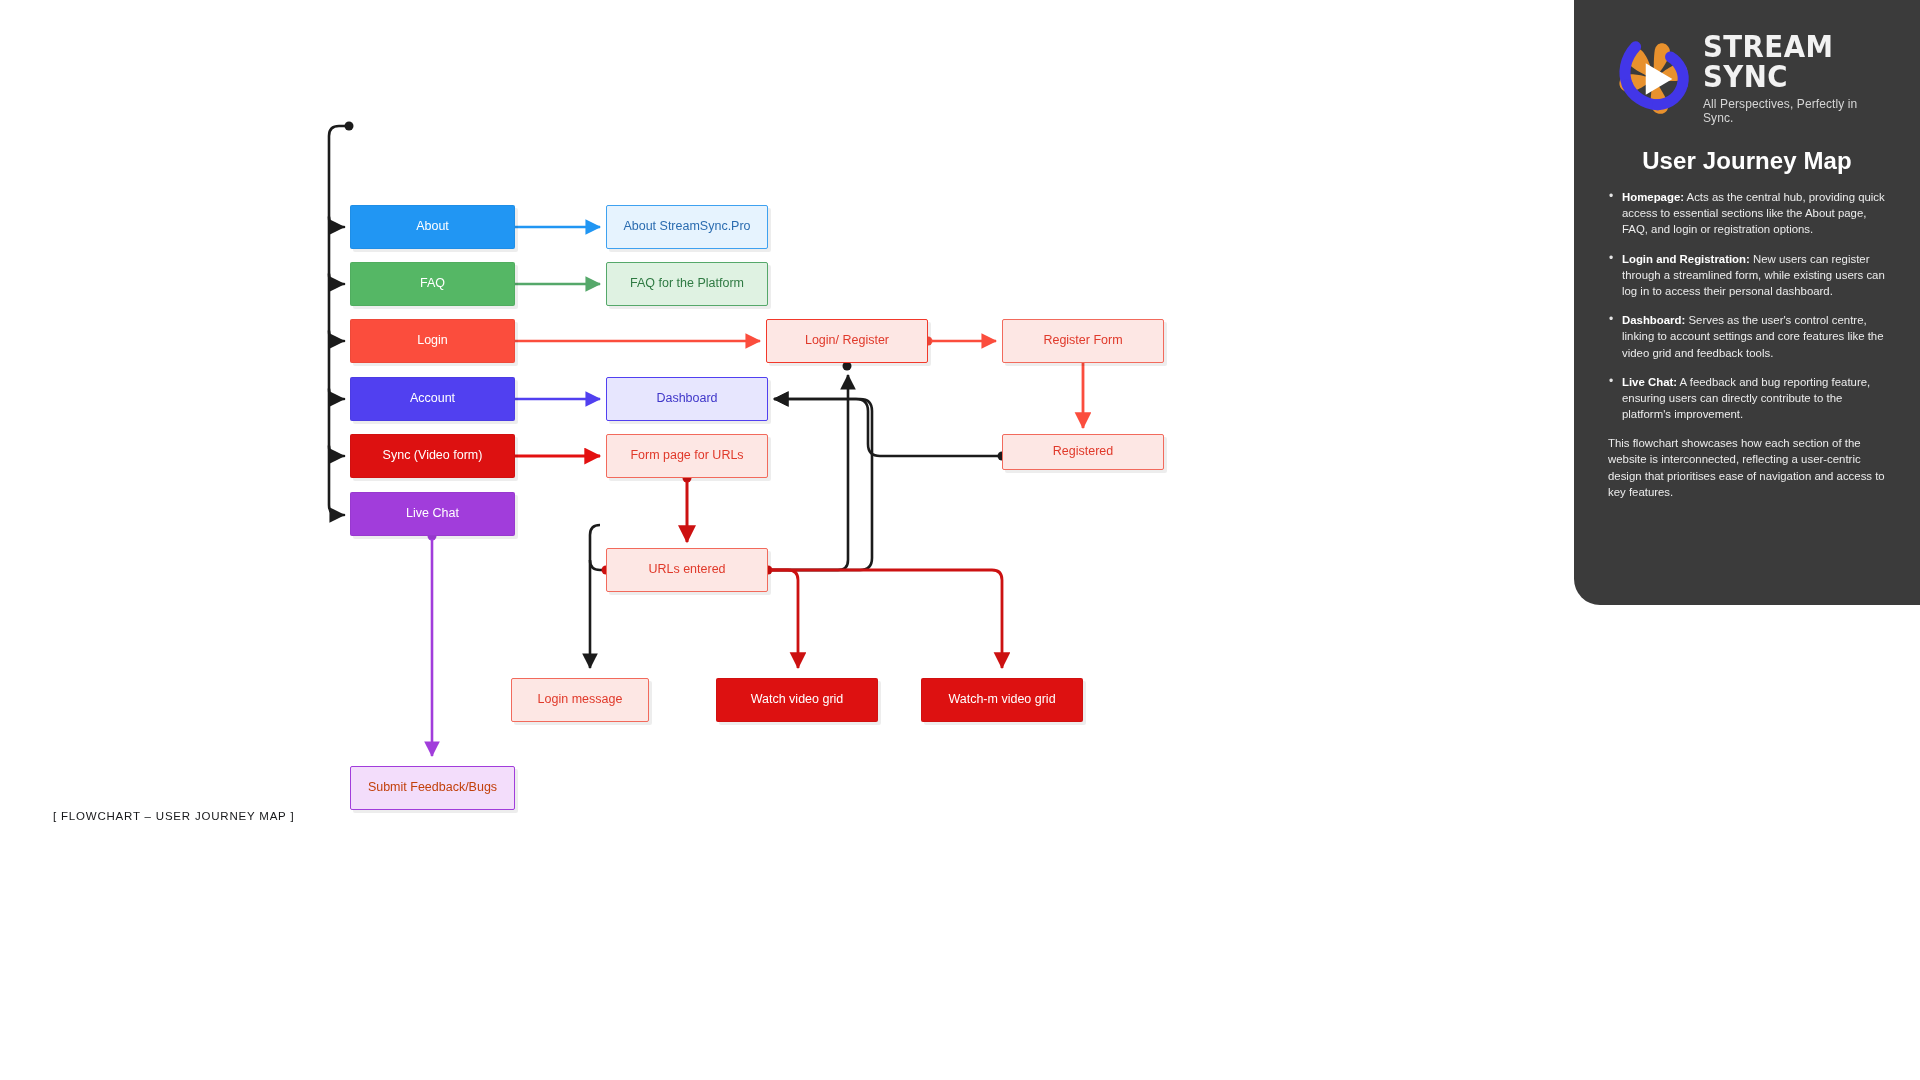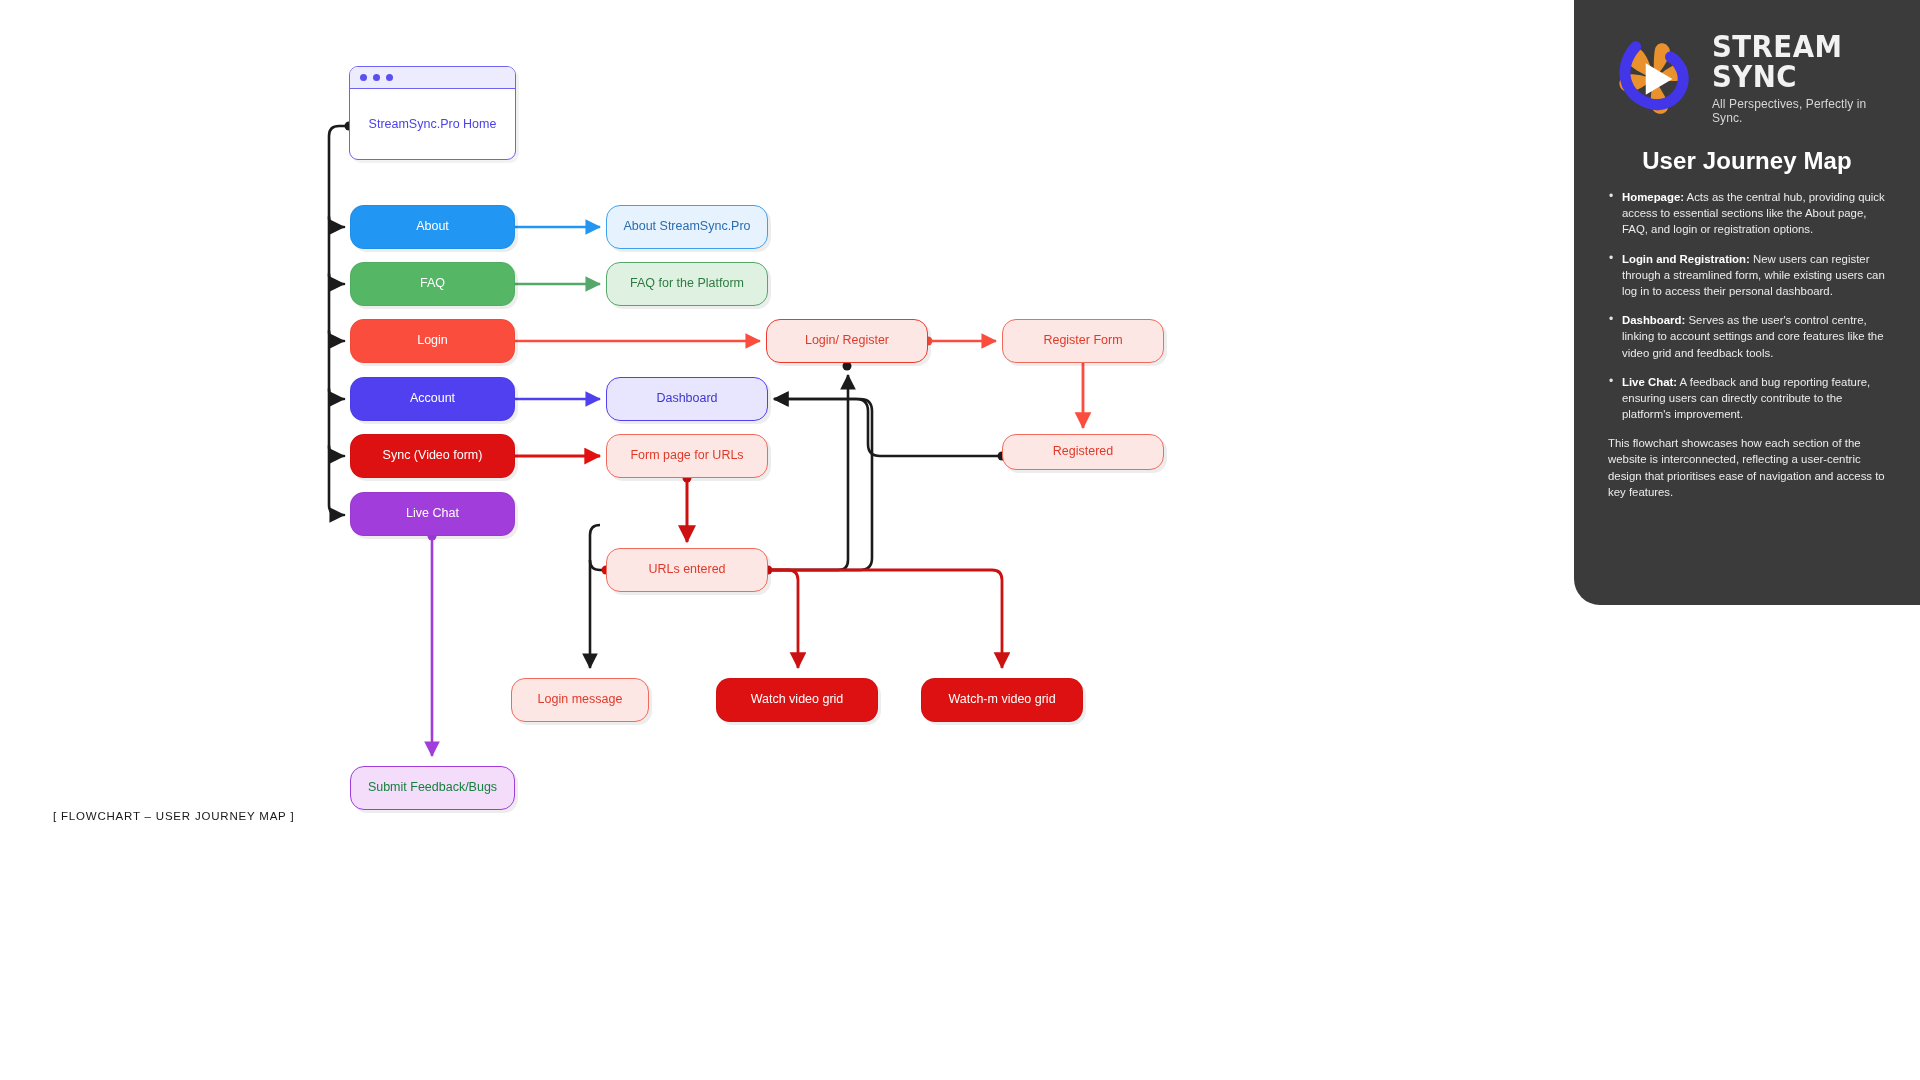--- a/index.html
+++ b/index.html
@@ -11,21 +11,21 @@
   }
 
   
   #canvas { position:absolute; left:0; top:0; width:1568px; height:1080px; background:#fff; }
   #edges  { position:absolute; left:0; top:0; width:1568px; height:1080px; }
 
   
   .node {
     position:absolute;
     display:flex; align-items:center; justify-content:center;
-    border-radius:14px;
+    border-radius:2px;
     font-size:12.5px;
     text-align:center;
     line-height:1.25;
     z-index:5;
   }
   .node.solid { color:#fff; border:1px solid rgba(0,0,0,.05); }
   .node.soft  { border-width:1.4px; border-style:solid; }
   .shadow { box-shadow:3px 3px 0 0 rgba(0,0,0,.07); }
 
   
@@ -51,21 +51,21 @@
   
   #panel {
     position:absolute; right:0; top:0;
     width:346px; height:605px;
     background:#3b3b3b;
     border-bottom-left-radius:26px;
     padding:0 34px;
     color:#fff;
     z-index:20;
   }
-  #logo-row { display:flex; align-items:center; gap:12px; padding-top:32px; }
+  #logo-row { display:flex; align-items:center; gap:3px; padding-top:32px; }
   #mark { width:92px; height:92px; flex:0 0 92px; position:relative; }
   #wordmark { display:flex; flex-direction:column; justify-content:center; }
   #wordmark .wm-main {
     font-family:"DejaVu Sans", sans-serif;
     font-weight:bold;
     font-size:30px;
     letter-spacing:.5px;
     line-height:1;
     color:#f2f2f2;
     transform:scaleX(.92);
@@ -181,30 +181,20 @@
 
     <path d="M768,570 L788,570 Q798,570 798,580 L798,668" fill="none" stroke="#cc1111" stroke-width="2.8" marker-end="url(#ah-red2)"></path>
     <circle cx="768" cy="570" r="4.5" fill="#cc1111"></circle>
 
     <path d="M768,570 L992,570 Q1002,570 1002,580 L1002,668" fill="none" stroke="#cc1111" stroke-width="2.8" marker-end="url(#ah-red2)"></path>
 
     <path d="M432,536 L432,756" fill="none" stroke="#a13ddb" stroke-width="2.6" marker-end="url(#ah-purple)"></path>
     <circle cx="432" cy="536" r="4.5" fill="#a13ddb"></circle>
   </svg>
 
-  <div id="home" class="shadow">
-    <div class="bar">
-      <i></i>
-      <i></i>
-      <i></i>
-    </div>
-    <div class="body">
-      <span>StreamSync.Pro Home</span>
-    </div>
-  </div>
 
   <div class="node solid shadow" style="left:350px;top:205px;width:165px;height:44px;background:#2196f3;">
     <span>About</span>
   </div>
   <div class="node solid shadow" style="left:350px;top:262px;width:165px;height:44px;background:#55b765;">
     <span>FAQ</span>
   </div>
   <div class="node solid shadow" style="left:350px;top:319px;width:165px;height:44px;background:#fb4d3d;">
     <span>Login</span>
   </div>
@@ -244,21 +234,21 @@
   </div>
   <div class="node soft shadow" style="left:511px;top:678px;width:138px;height:44px;background:#fde7e4;border-color:#f26a5c;color:#e0392a;">
     <span>Login message</span>
   </div>
   <div class="node solid shadow" style="left:716px;top:678px;width:162px;height:44px;background:#dd1111;">
     <span>Watch video grid</span>
   </div>
   <div class="node solid shadow" style="left:921px;top:678px;width:162px;height:44px;background:#dd1111;">
     <span>Watch-m video grid</span>
   </div>
-  <div class="node soft shadow" style="left:350px;top:766px;width:165px;height:44px;background:#f3ddfb;border-color:#a13ddb;color:#15803d;">
+  <div class="node soft shadow" style="left:350px;top:766px;width:165px;height:44px;background:#f3ddfb;border-color:#a13ddb;color:#c2410c;">
     <span>Submit Feedback/Bugs</span>
   </div>
 
   <div id="caption">[ FLOWCHART – USER JOURNEY MAP ]</div>
 </div>
 
 <aside id="panel">
 
   <div id="logo-row">
     <div id="mark">

